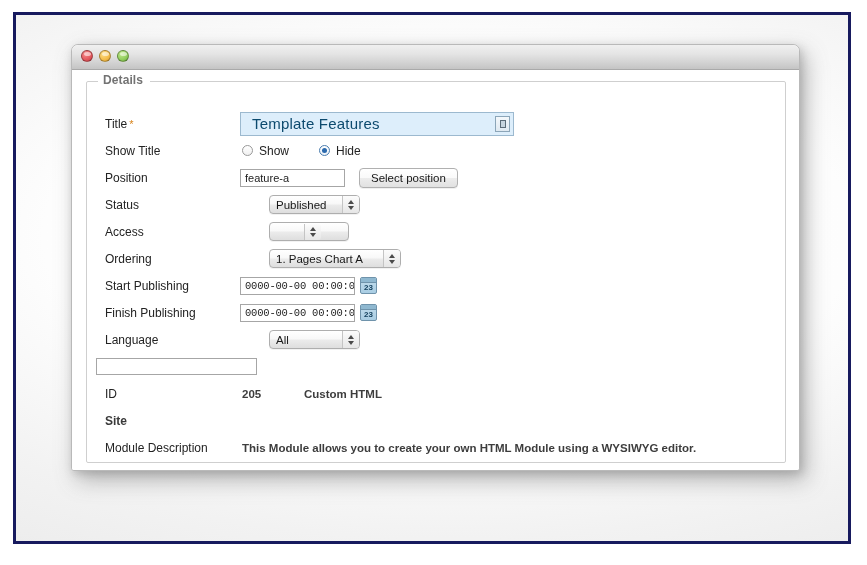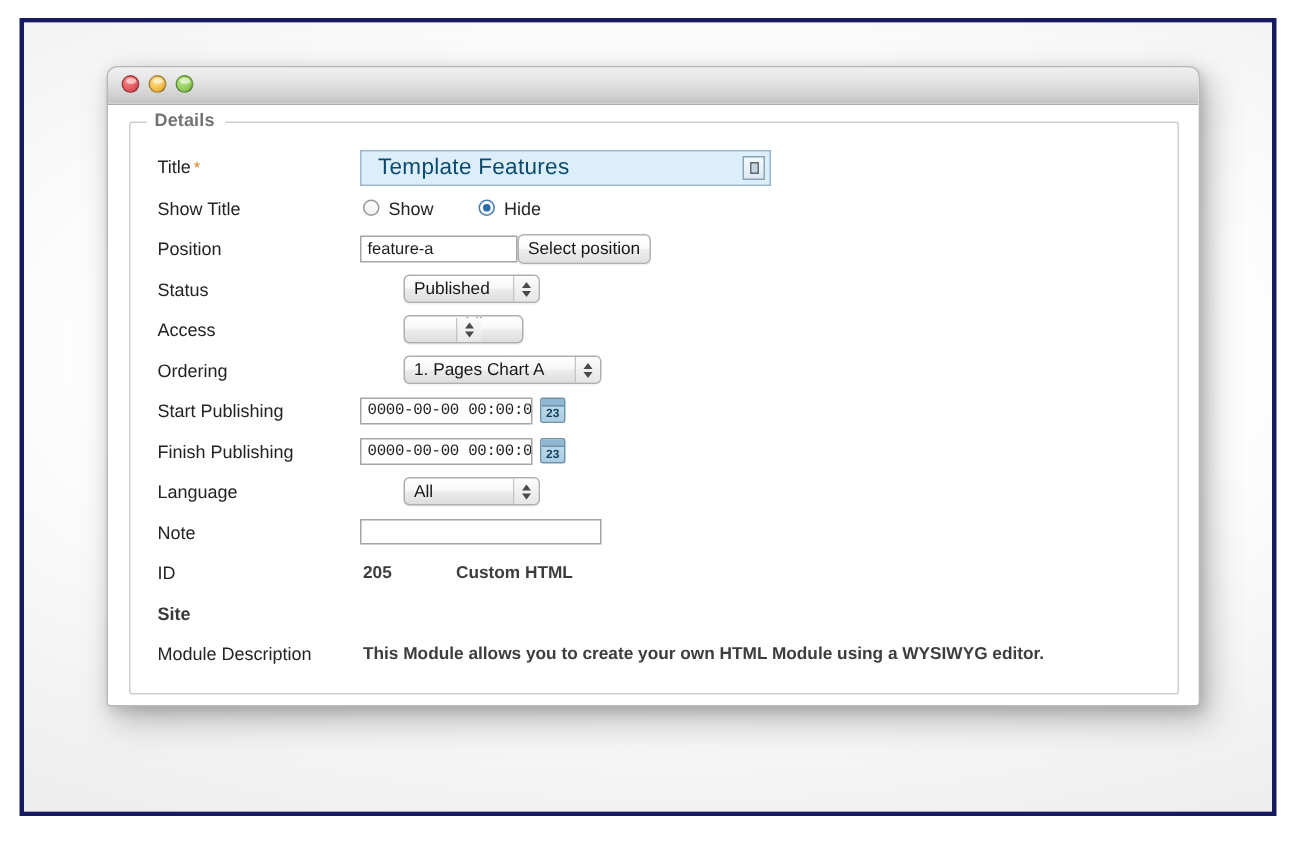--- a/index.html
+++ b/index.html
@@ -114,21 +114,21 @@
     font-size: 12px;
     font-weight: bold;
     color: #737373;
     letter-spacing: .1px;
   }
 
   
   #form-rows {
     position: absolute;
     left: 9px;
-    top: 16px;
+    top: 28px;
     right: 6px;
   }
   .row {
     display: flex;
     align-items: center;
     min-height: 27px;
   }
   .row-label {
     width: 144px;
     flex: 0 0 144px;
@@ -246,23 +246,23 @@
     font-family: "Liberation Sans", sans-serif;
     white-space: nowrap;
     overflow: hidden;
   }
   .input-position { width: 105px; }
   .input-date     { width: 115px; font-family: "Liberation Mono", monospace; font-size: 10.5px; letter-spacing: -0.2px;}
   .input-note     { width: 161px; height: 17px; }
 
   
   .push-btn {
-    margin-left: 0;
+    margin-left: 14px;
     height: 20px;
-    padding: 0 6px;
+    padding: 0 11px;
     border: 1px solid #b0b0b0;
     border-radius: 4px;
     background: linear-gradient(to bottom, #ffffff 0%, #fafafa 48%, #ececec 52%, #e1e1e1 100%);
     font-size: 11.5px;
     color: #161616;
     display: flex;
     align-items: center;
     box-sizing: border-box;
     box-shadow: 0 1px 0 rgba(0,0,0,0.06);
   }
@@ -483,21 +483,20 @@
                 <span class="sel-val">All</span>
                 <span class="sel-arrows">
                     <span class="arrow-up"></span>
                     <span class="arrow-dn"></span>
                   </span>
               </div>
             </div>
           </div>
 
           <div class="row">
-            <div class="row-label">Note</div>
             <div class="row-field">
               <div class="text-input input-note"></div>
             </div>
           </div>
 
           <div class="row">
             <div class="row-label">ID</div>
             <div class="row-field">
               <span class="static-val id-number">205</span>
               <span class="static-val">Custom HTML</span>

